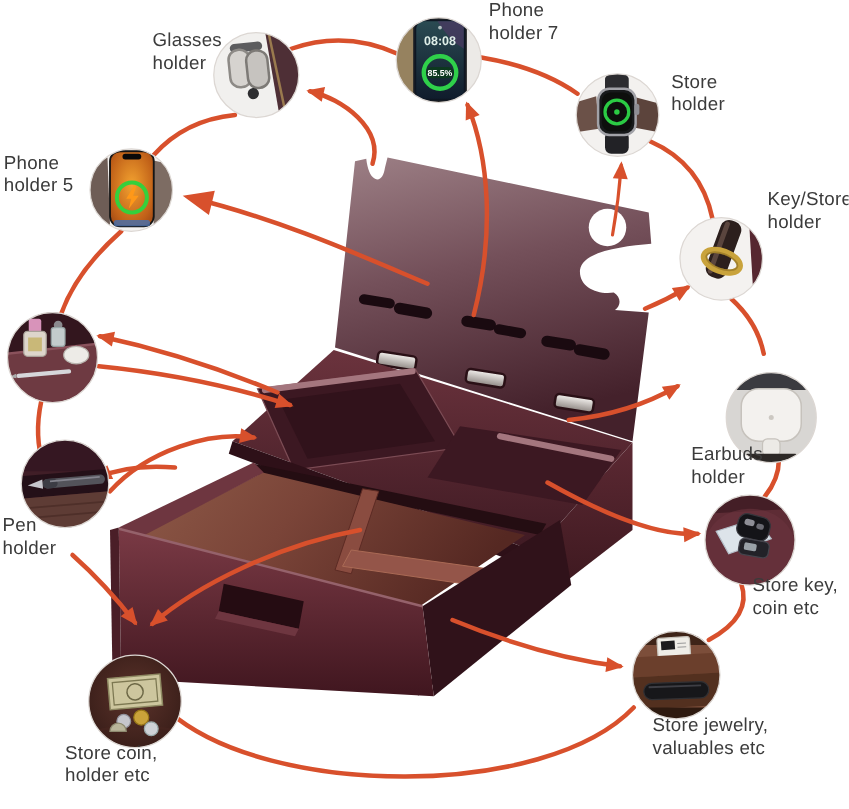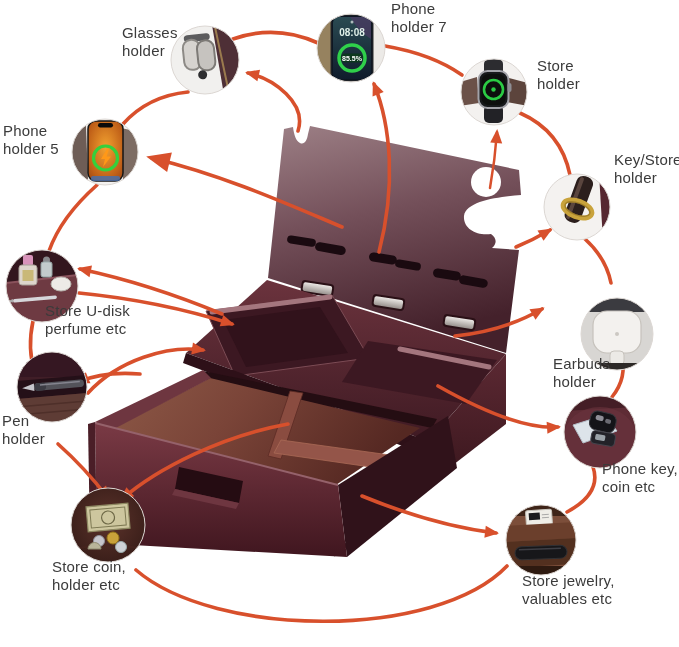--- a/index.html
+++ b/index.html
@@ -317,24 +317,20 @@
         <circle cx="41.5" cy="11" r="3.5" fill="#8a8a8e"></circle>
         <rect x="36" y="13" width="11" height="15" rx="2" fill="#ccd5d6" opacity="0.95" stroke="#99aaaa"></rect>
         <ellipse cx="56" cy="35" rx="10" ry="7" fill="#edebe7" stroke="#b8b4ae"></ellipse>
         <g transform="rotate(-5 32 50)">
           <rect x="8" y="48" width="44" height="3.5" rx="1.7" fill="#d6d6da"></rect>
           <path d="M8,48 L2,50 L8,51.5 Z" fill="#aaaaaa"></path>
         </g>
       </g>
       <circle class="thumb-ring" cx="37" cy="37" r="36"></circle>
     </svg>
-    <div class="label" style="left:40px;top:53px;">
-      <div>Store U-disk</div>
-      <div>perfume etc</div>
-    </div>
   </div>
 
   <div class="callout" style="left:580px;top:297px;">
     <svg class="thumb" width="74" height="74" viewBox="0 0 74 74">
       <defs>
           <clipPath id="cE">
             <circle cx="37" cy="37" r="36"></circle>
           </clipPath>
         </defs>
       <g clip-path="url(#cE)">
@@ -401,26 +397,26 @@
           <rect x="41" y="22.5" width="6" height="4.5" rx="2" fill="#6a6a72"></rect>
         </g>
         <g transform="rotate(10 40 44)">
           <rect x="28" y="37" width="24" height="13" rx="4" fill="#222228" stroke="#44444c"></rect>
           <rect x="32" y="40" width="10" height="6" rx="1.5" fill="#9aa2a8"></rect>
         </g>
       </g>
       <circle class="thumb-ring" cx="37" cy="37" r="36"></circle>
     </svg>
     <div class="label" style="left:39px;top:65px;">
-      <div>Phone key,</div>
+      <div>Store key,</div>
       <div>coin etc</div>
     </div>
   </div>
 
-  <div class="callout" style="left:70px;top:487px;">
+  <div class="callout" style="left:70px;top:523px;">
     <svg class="thumb" width="76" height="76" viewBox="0 0 76 76">
       <defs>
         <clipPath id="cC">
             <circle cx="38" cy="38" r="37"></circle>
           </clipPath>
         <radialGradient id="gCoinBg" cx="0.5" cy="0.45" r="0.75">
           <stop offset="0" stop-color="#5c332b"></stop>
             <stop offset="1" stop-color="#2e1713"></stop>
         </radialGradient>
       </defs>

